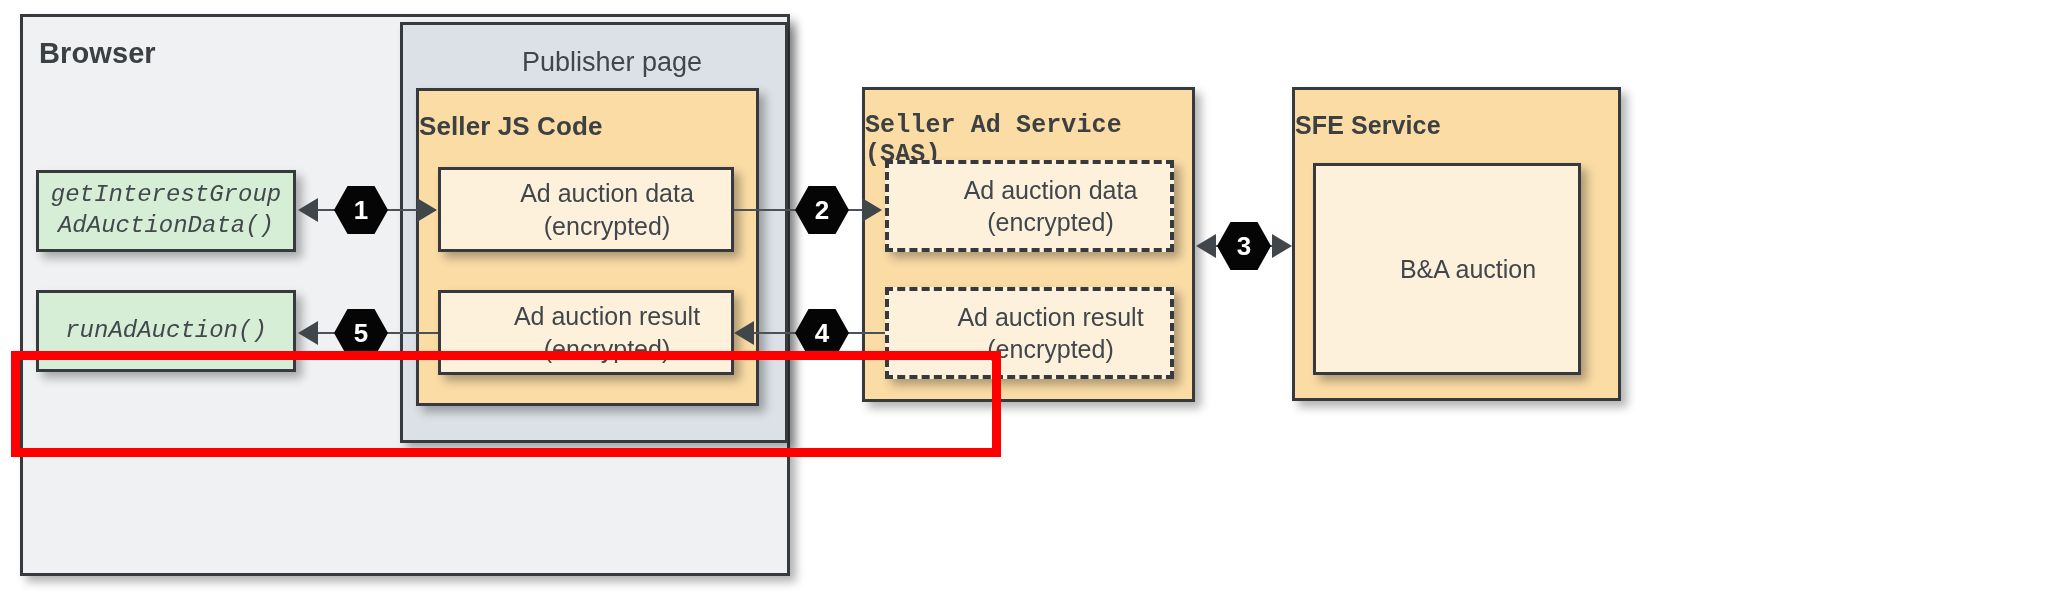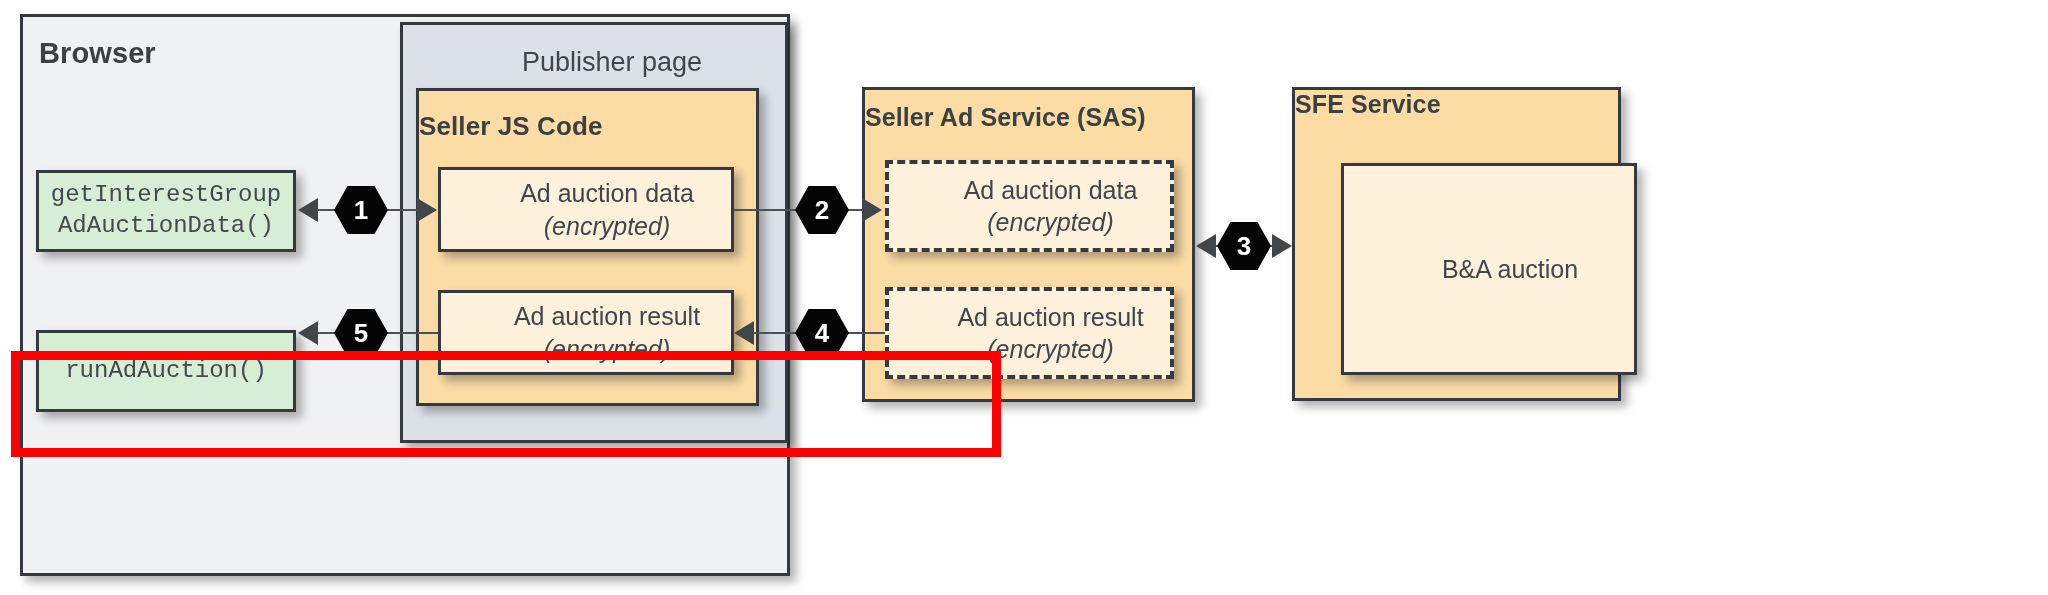--- a/index.html
+++ b/index.html
@@ -85,77 +85,80 @@
   }
 
   
   #sas {
     left: 862px; top: 87px;
     width: 333px; height: 315px;
     background: #fbdca5;
   }
   #sas-title {
     font-size: 25px;
-    margin-top: 13px;
+    margin-top: 21px;
+    font-family: Liberation Mono, monospace;
   }
 
   
   #sfe {
     left: 1292px; top: 87px;
     width: 329px; height: 314px;
     background: #fbdca5;
   }
   #sfe-title {
     font-size: 25px;
+    margin-top: 21px;
   }
 
   
   .code-box {
     position: absolute;
     box-sizing: border-box;
     border: 3px solid #36393d;
     background: #d7eed6;
     box-shadow: 6px 6px 9px rgba(0,0,0,0.30);
     display: flex;
     align-items: center;
     justify-content: center;
     font-family: "Liberation Mono", monospace;
+    font-style: italic;
     font-size: 24px;
     line-height: 1.28;
     color: #43484d;
     text-align: center;
     white-space: pre-line;
   }
   #getigaad { left: 36px; top: 170px; width: 260px; height: 82px; }
-  #runadauction { left: 36px; top: 290px; width: 260px; height: 82px; margin-top: 40px; }
+  #runadauction { left: 36px; top: 290px; width: 260px; height: 82px; }
 
   
   .inner {
     position: absolute;
     box-sizing: border-box;
     border: 3px solid #36393d;
     background: #fdf1dc;
     box-shadow: 6px 6px 9px rgba(0,0,0,0.30);
     display: flex;
     align-items: center;
     justify-content: center;
     text-align: center;
     font-size: 25px;
     color: #41464b;
     line-height: 1.3;
     padding-left: 42px;
   }
   .inner.dashed { border-style: dashed; border-width: 4px; }
-  .inner .l2 { font-style: italic; display: block; }
+  .inner .l2 { display: block; }
 
   #sj-data   { left: 438px; top: 167px; width: 296px; height: 85px; }
   #sj-result { left: 438px; top: 290px; width: 296px; height: 85px; }
   #sas-data   { left: 885px; top: 160px; width: 289px; height: 92px; }
   #sas-result { left: 885px; top: 287px; width: 289px; height: 92px; }
-  #sfe-ba     { left: 1313px; top: 163px; width: 296px; height: 212px; margin-left: 28px; }
+  #sfe-ba     { left: 1313px; top: 163px; width: 268px; height: 212px; }
 
   
   #redbox {
     position: absolute;
     left: 11px; top: 351px;
     width: 990px; height: 106px;
     box-sizing: border-box;
     border: 9px solid #ff0000;
     background: transparent;
     pointer-events: none;

